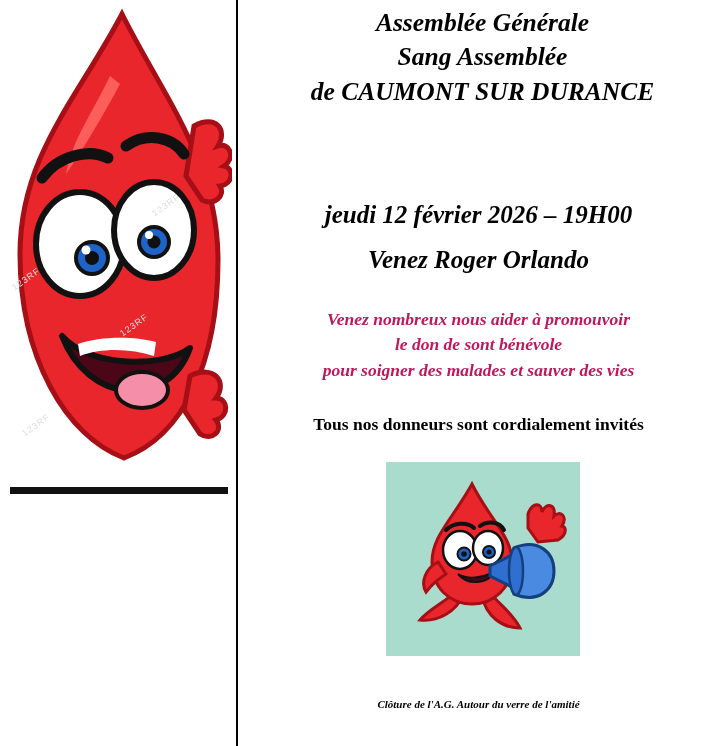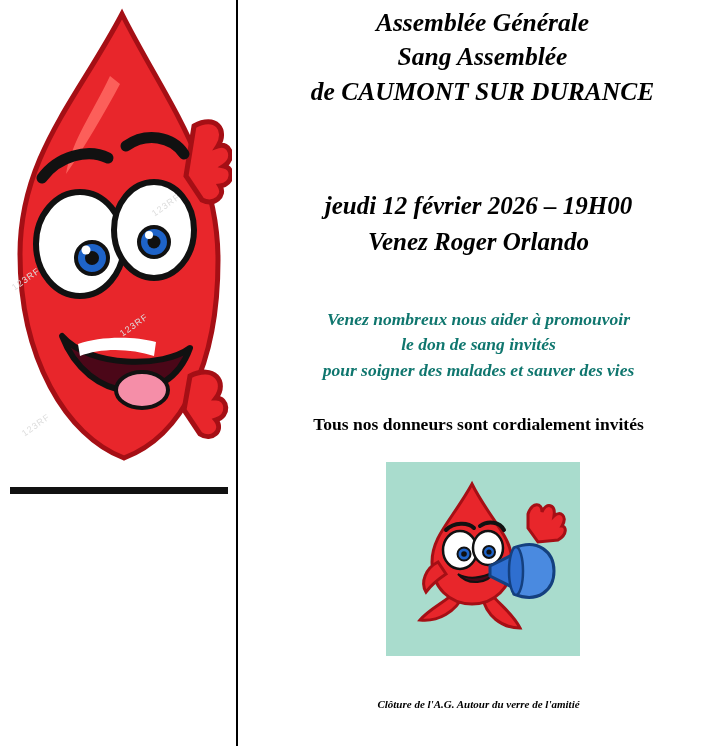--- a/index.html
+++ b/index.html
@@ -95,33 +95,33 @@
     left: 0;
     top: 188px;
     width: 477px;
     text-align: center;
     font-weight: bold;
     font-style: italic;
     font-size: 25px;
     line-height: 1.45;
     color: #000000;
   }
-  .date-line { display: block; white-space: nowrap; }
+  .date-line { display: block; white-space: nowrap; margin-top: 9px; }
 
   .appeal-block {
     position: absolute;
     left: 0;
     top: 307px;
     width: 477px;
     text-align: center;
     font-style: italic;
     font-weight: bold;
     font-size: 17.5px;
     line-height: 1.45;
-    color: #0f766e;
+    color: #be185d;
   }
   .appeal-line { display: block; }
 
   .invite-line {
     position: absolute;
     left: 0;
     top: 414px;
     width: 477px;
     text-align: center;
     font-weight: bold;
@@ -209,21 +209,21 @@
       <span class="title-line">de CAUMONT SUR DURANCE</span>
     </div>
 
     <div class="date-block">
       <span class="date-line">jeudi 12 février 2026 – 19H00</span>
       <span class="date-line">Venez Roger Orlando</span>
     </div>
 
     <div class="appeal-block">
       <span class="appeal-line">Venez nombreux nous aider à promouvoir</span>
-      <span class="appeal-line">le don de sang invités</span>
+      <span class="appeal-line">le don de sont bénévole</span>
       <span class="appeal-line">pour soigner des malades et sauver des vies</span>
     </div>
 
     <div class="invite-line">Tous nos donneurs sont cordialement invités</div>
 
     <div class="mascot-panel">
       <svg class="mascot-small" viewBox="0 0 194 194" xmlns="http://www.w3.org/2000/svg">
         <rect x="0" y="0" width="194" height="194" fill="#a9dccd"></rect>
 
         <path d="M78 132 C 70 150, 52 160, 34 158 C 44 146, 60 140, 74 126 Z" fill="#e8262b" stroke="#a50f15" stroke-width="3"></path>

